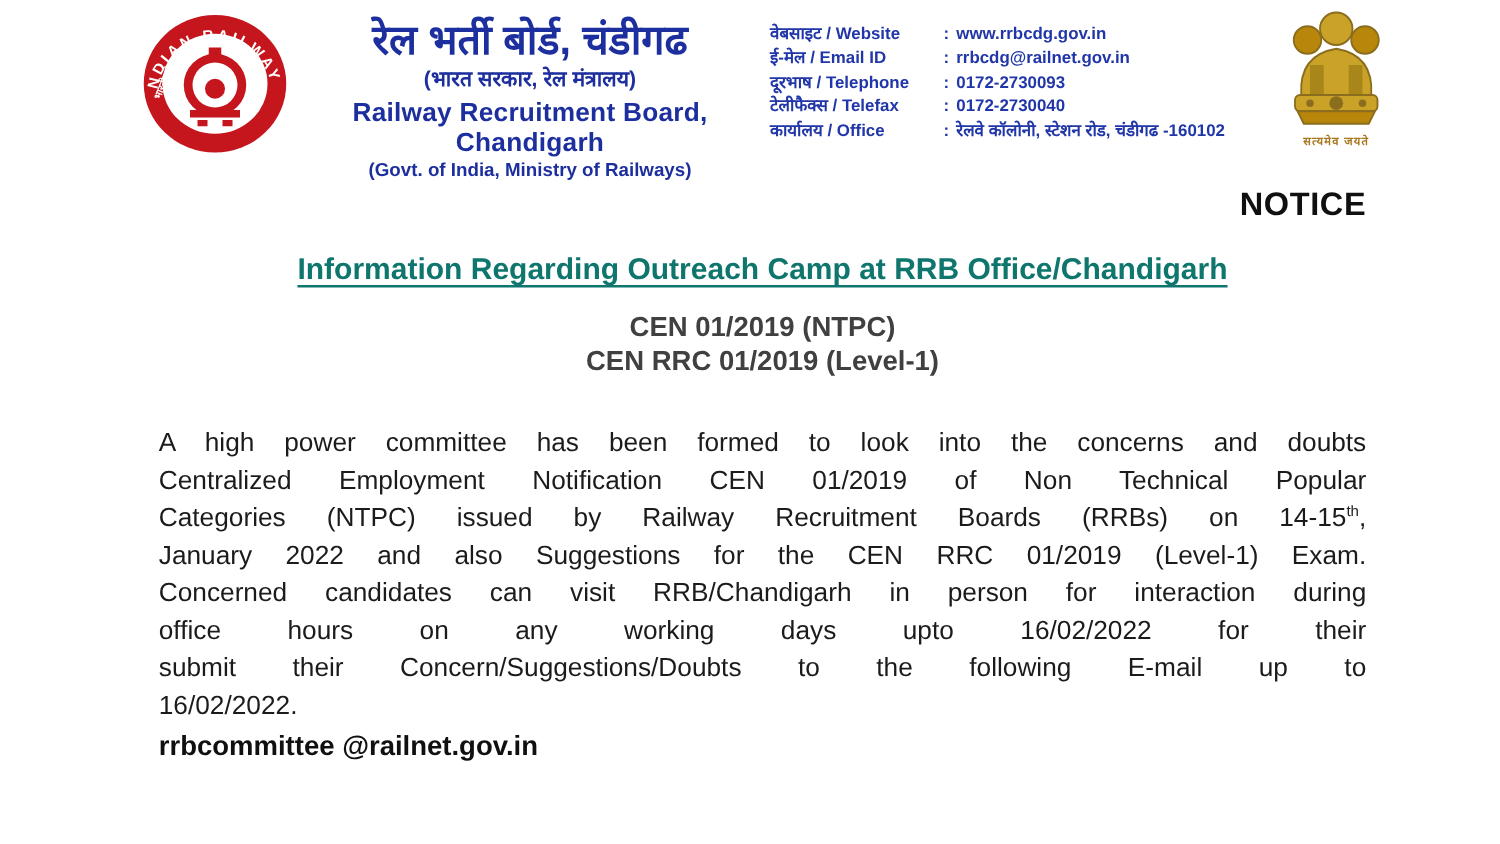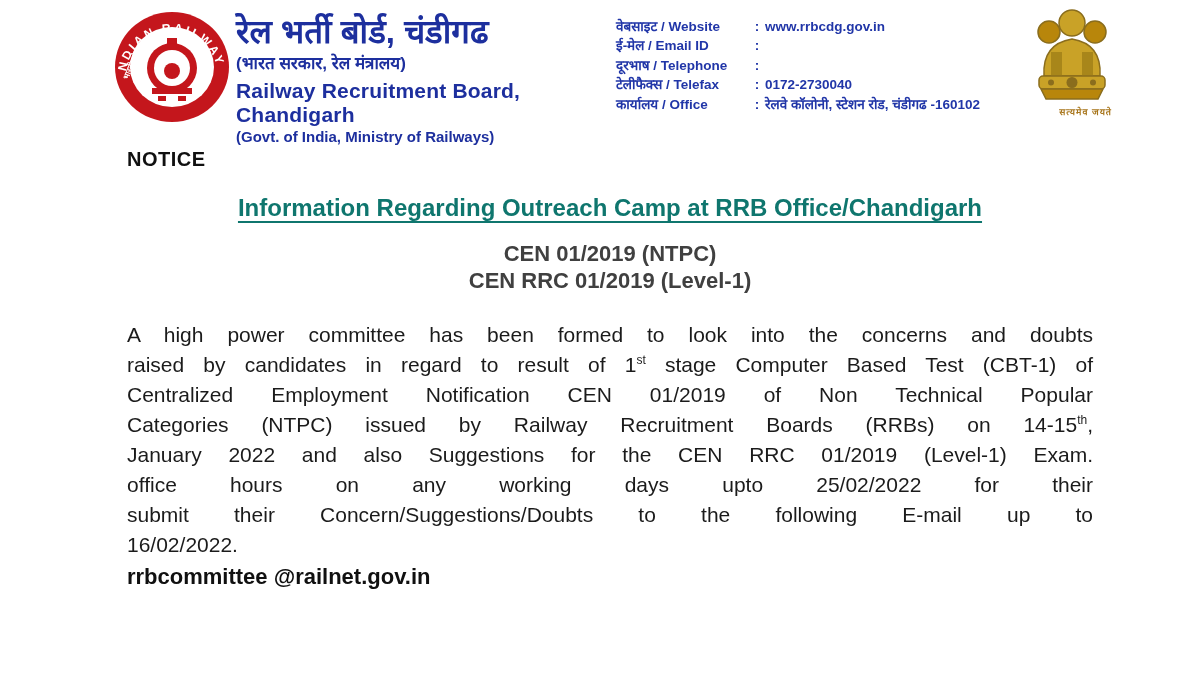--- a/index.html
+++ b/index.html
@@ -6,48 +6,48 @@
   .page {
     position:relative; width:1200px; height:675px; background:#ffffff;
     font-family:"Liberation Sans", sans-serif; overflow:hidden;
   }
 
   
   .letterhead { position:absolute; top:0; left:0; width:1200px; height:135px; }
 
   .rail-logo { position:absolute; left:112px; top:10px; width:120px; height:114px; }
 
-  .org-block { position:absolute; left:236px; top:14px; width:376px; color:#1d2f9e; }
+  .org-block { position:absolute; left:236px; top:14px; width:376px; text-align:center; color:#1d2f9e; }
   .org-hi    { font-size:33px; font-weight:bold; line-height:1.12; }
   .org-hi-sub{ font-size:17px; font-weight:bold; margin-top:0px; }
   .org-en    { font-size:21px; font-weight:bold; margin-top:5px; letter-spacing:0.2px; }
   .org-en-sub{ font-size:15px; font-weight:bold; margin-top:1px; }
 
   .contact-block { position:absolute; left:616px; top:17px; width:406px;
                    color:#2136a8; font-size:13.5px; font-weight:bold; }
   .contact-row   { display:flex; line-height:19.4px; }
   .contact-label { width:133px; flex:none; }
   .contact-sep   { width:16px; flex:none; text-align:center; }
   .contact-value { flex:1; white-space:nowrap; }
 
-  .emblem { position:absolute; left:1026px; top:6px; width:86px; text-align:right; }
+  .emblem { position:absolute; left:1026px; top:6px; width:86px; text-align:center; }
   .emblem-caption { font-size:9px; font-weight:bold; color:#a8761c; margin-top:-3px; letter-spacing:1px; }
 
   
   main { position:absolute; left:127px; top:135px; width:966px; }
 
-  .notice-title   { text-align:left; font-size:20px; font-weight:bold; color:#101010;
+  .notice-title   { text-align:right; font-size:26px; font-weight:bold; color:#101010;
                     margin:13px 0 0 0; letter-spacing:0.5px; }
   .notice-subject { text-align:center; font-size:24px; font-weight:bold; color:#0f766e;
                     margin:23px 0 0 0; text-decoration:underline;
                     text-decoration-thickness:2px; text-underline-offset:5px; }
   .cen-block      { margin-top:18px; text-align:center; font-size:22px; font-weight:bold;
                     color:#404040; line-height:27px; }
 
-  .notice-body { margin-top:26px; font-size:21px; color:#1b1b1b; }
+  .notice-body { margin-top:38px; font-size:21px; color:#1b1b1b; }
   .body-line   { line-height:30px; text-align:justify; text-align-last:justify; }
   .body-line.last { text-align-last:left; }
   .notice-body sup { font-size:12px; line-height:0; position:relative; top:-8px; vertical-align:baseline; }
 
   .committee-email { margin-top:4px; text-align:left; font-size:22px; font-weight:bold; color:#101010; }
 </style>
 </head>
 <body>
 
 <div class="page">
@@ -84,24 +84,26 @@
 
     <div class="contact-block" id="contacts">
         <div class="contact-row">
           <span class="contact-label">वेबसाइट / Website</span>
           <span class="contact-sep">:</span>
           <span class="contact-value">www.rrbcdg.gov.in</span>
         </div>
         <div class="contact-row">
           <span class="contact-label">ई-मेल / Email ID</span>
           <span class="contact-sep">:</span>
+          <span class="contact-value">rrbcdg@railnet.gov.in</span>
         </div>
         <div class="contact-row">
           <span class="contact-label">दूरभाष / Telephone</span>
           <span class="contact-sep">:</span>
+          <span class="contact-value">0172-2730093</span>
         </div>
         <div class="contact-row">
           <span class="contact-label">टेलीफैक्स / Telefax</span>
           <span class="contact-sep">:</span>
           <span class="contact-value">0172-2730040</span>
         </div>
         <div class="contact-row">
           <span class="contact-label">कार्यालय / Office</span>
           <span class="contact-sep">:</span>
           <span class="contact-value">रेलवे कॉलोनी, स्टेशन रोड, चंडीगढ -160102</span>
@@ -129,24 +131,24 @@
 
   <main>
     <h1 class="notice-title">NOTICE</h1>
     <h2 class="notice-subject">Information Regarding Outreach Camp at RRB Office/Chandigarh</h2>
     <div class="cen-block">
       <div>CEN 01/2019 (NTPC)</div>
       <div>CEN RRC 01/2019 (Level-1)</div>
     </div>
     <div class="notice-body" id="body-lines">
         <div class="body-line"><span>A high power committee has been formed to look into the concerns and doubts</span></div>
-        <div class="body-line"><span>raised by candidates in regard to result of 1</span><sup>st</sup><span> stage Computer Based Test (CBT-1) of</span></div>
         <div class="body-line"><span>Centralized Employment Notification CEN 01/2019 of Non Technical Popular</span></div>
         <div class="body-line"><span>Categories (NTPC) issued by Railway Recruitment Boards (RRBs) on 14-15</span><sup>th</sup><span>,</span></div>
         <div class="body-line"><span>January 2022 and also Suggestions for the CEN RRC 01/2019 (Level-1) Exam.</span></div>
-        <div class="body-line"><span>office hours on any working days upto 25/02/2022 for their</span></div>
+        <div class="body-line"><span>Concerned candidates can visit RRB/Chandigarh in person for interaction during</span></div>
+        <div class="body-line"><span>office hours on any working days upto 16/02/2022 for their</span></div>
         <div class="body-line"><span>submit their Concern/Suggestions/Doubts to the following E-mail up to</span></div>
         <div class="body-line last"><span>16/02/2022.</span></div>
       </div>
     <div class="committee-email">rrbcommittee @railnet.gov.in</div>
   </main>
 
 </div>
 
 </body></html>

